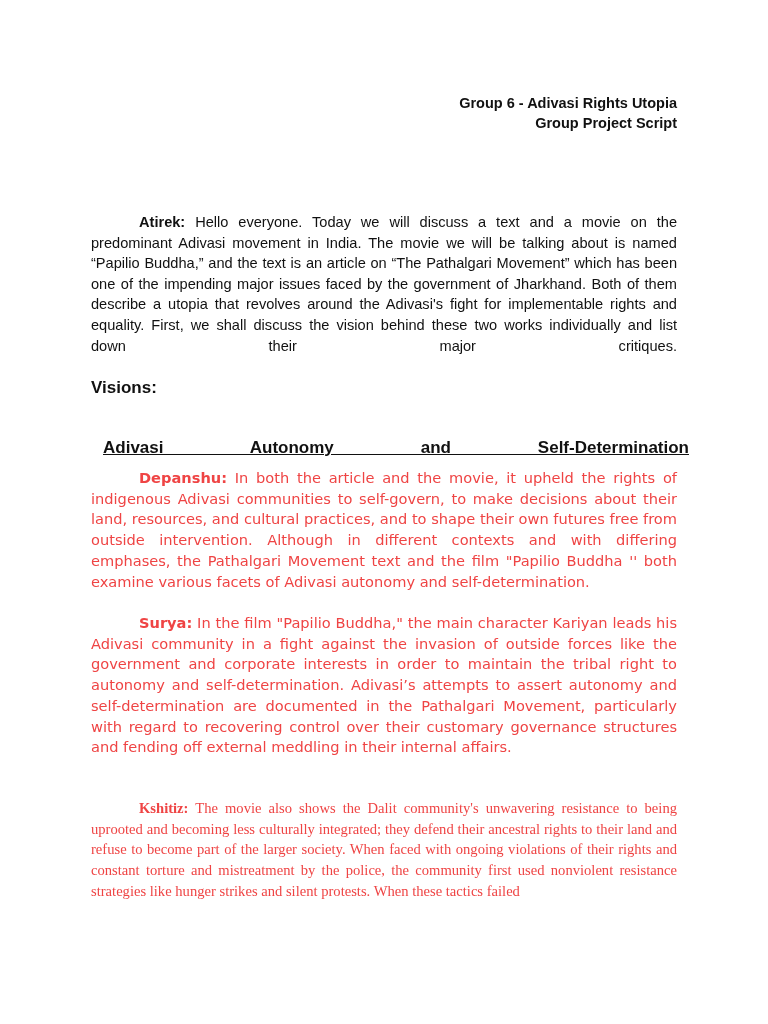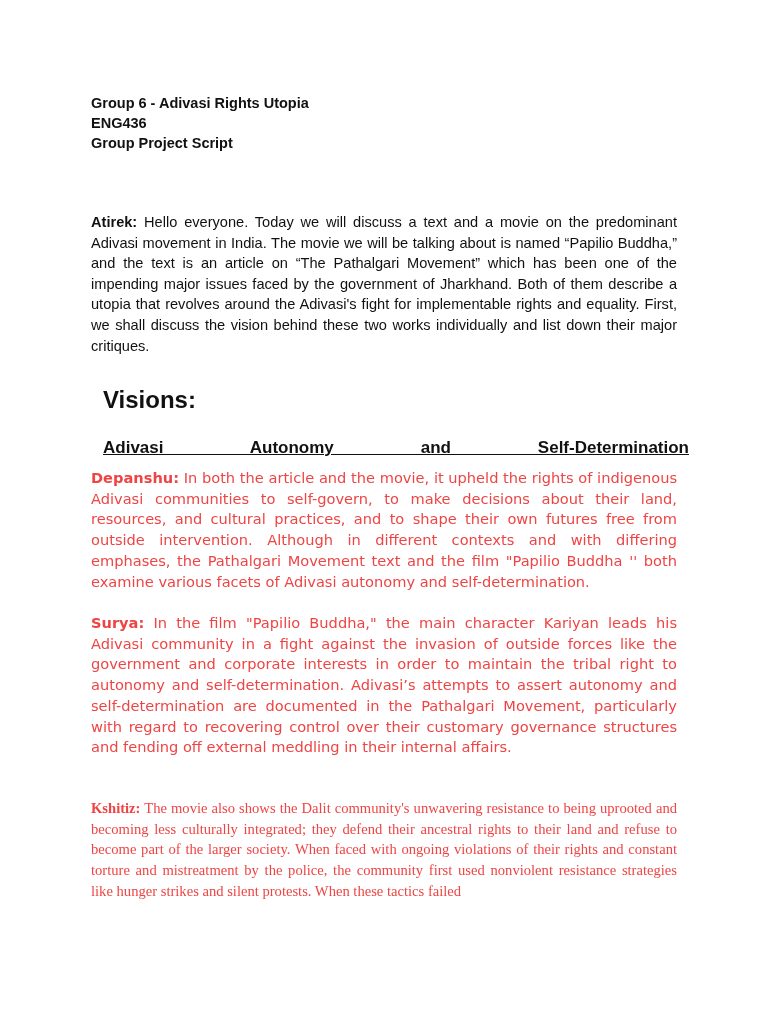--- a/index.html
+++ b/index.html
@@ -18,51 +18,52 @@
       position: absolute;
       left: 91px;
       top: 0;
       width: 586px;
     }
     .header {
       position: absolute;
       left: 0;
       top: 93px;
       width: 586px;
-      text-align: left;
+      text-align: right;
       font-family: "Liberation Sans", sans-serif;
       font-weight: bold;
       font-size: 14.5px;
       line-height: 20px;
     }
     .header div { margin: 0; }
     .intro {
       position: absolute;
       left: 0;
       top: 212px;
       width: 586px;
       font-family: "Liberation Sans", sans-serif;
       font-size: 14.6px;
       line-height: 20.6px;
       text-align: justify;
       text-align-last: justify;
       margin: 0;
     }
     .speaker {
       font-weight: bold;
+      margin-left: 48px;
     }
     .visions {
       position: absolute;
       left: 0;
       top: 376px;
       font-family: "Liberation Sans", sans-serif;
       font-weight: bold;
-      font-size: 24px;
+      font-size: 17px;
       line-height: 24px;
-      margin: 12px;
+      margin: 0;
     }
     .subheading {
       position: absolute;
       left: 0;
       top: 424px;
       width: 586px;
       font-family: "Liberation Sans", sans-serif;
       font-weight: bold;
       font-size: 17px;
       line-height: 24px;
@@ -86,21 +87,20 @@
     #p-surya { top: 613px; }
     #p-kshitiz { top: 798px; font-family: Liberation Serif, serif; }
   </style>
 </head>
 <body>
 
 <div class="page">
 
   <div class="header">
     <div>Group 6 - Adivasi Rights Utopia</div>
-    <div>ENG436</div>
     <div>Group Project Script</div>
   </div>
 
   <p class="intro"><span class="speaker">Atirek:</span><span> Hello everyone. Today we will discuss a text and a movie on the predominant Adivasi movement in India. The movie we will be talking about is named “Papilio Buddha,” and the text is an article on “The Pathalgari Movement” which has been one of the impending major issues faced by the government of Jharkhand. Both of them describe a utopia that revolves around the Adivasi's fight for implementable rights and equality. First, we shall discuss the vision behind these two works individually and list down their major critiques.</span></p>
 
   <h2 class="visions">Visions:</h2>
 
   <h3 class="subheading">Adivasi Autonomy and Self-Determination</h3>
 
   <p class="para" id="p-depanshu"><span class="speaker">Depanshu:</span><span> In both the article and the movie, it upheld the rights of indigenous Adivasi communities to self-govern, to make decisions about their land, resources, and cultural practices, and to shape their own futures free from outside intervention. Although in different contexts and with differing emphases, the Pathalgari Movement text and the film "Papilio Buddha '' both examine various facets of Adivasi autonomy and self-determination.</span></p>

